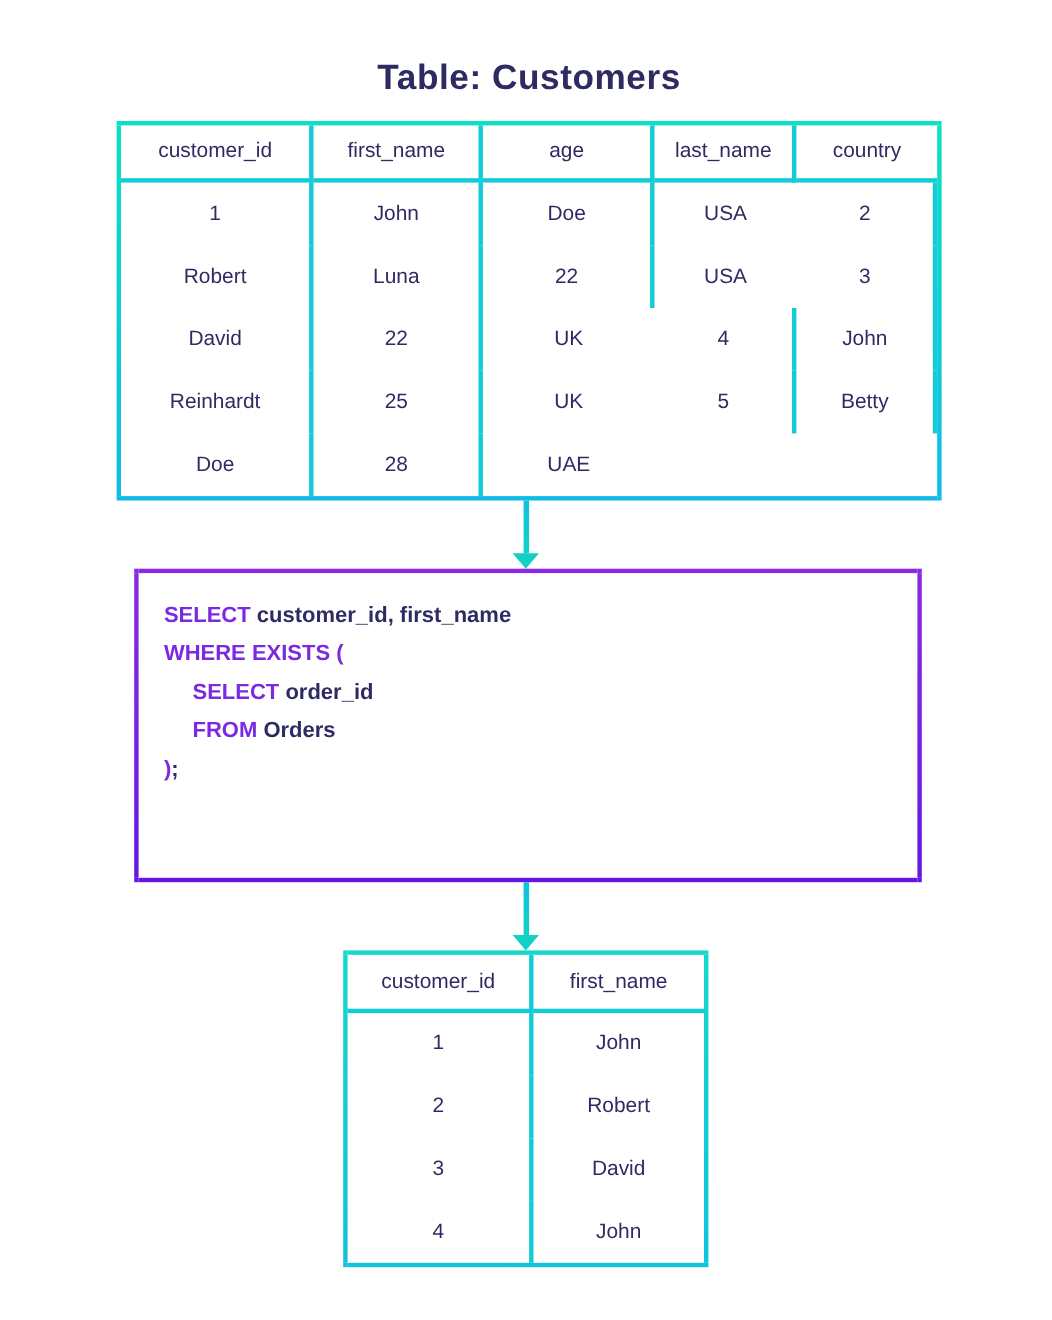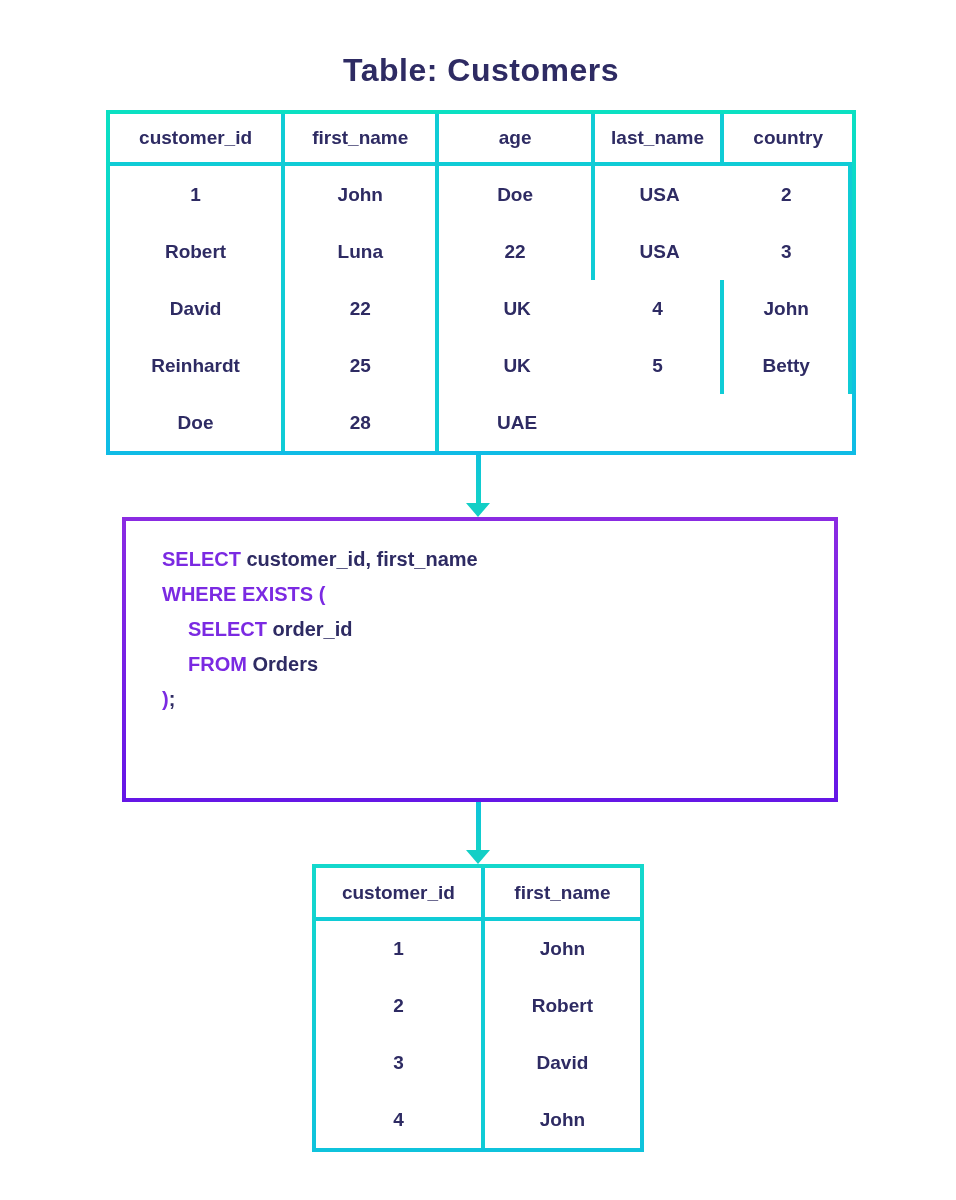--- a/index.html
+++ b/index.html
@@ -55,21 +55,21 @@
   }
   .grid-2 {
     grid-template-columns: 173fr 159fr;
     grid-template-rows: 53px repeat(4, 1fr);
   }
   .cell {
     display: flex;
     align-items: center;
     justify-content: center;
     font-size: 19px;
-    font-weight: 700;
+    font-weight: 400;
     color: #2e2b63;
   }
   .cell.v-line { border-right: 4px solid #10ccd6; }
   .cell.head   { border-bottom: 4px solid #10ccd6; }
 
   
   .arrow {
     position: absolute;
     width: 24px;
     display: flex;
@@ -92,21 +92,21 @@
 
   
   .sql-box {
     position: absolute;
     left: 122px;
     top: 517px;
     width: 716px;
     height: 285px;
     border: 4px solid;
     border-image: linear-gradient(180deg, #8a2be2, #6516e6) 1;
-    padding: 21px 10px 0 36px;
+    padding: 21px 10px 0 23px;
   }
   .sql-line {
     font-size: 20px;
     line-height: 35px;
     white-space: pre-wrap;
     font-weight: 700;
   }
   .sql-line.indent { padding-left: 26px; }
   .sql-kw   { color: #7b2ae2; font-weight: 700; }
   .sql-rest { color: #2e2b63; font-weight: 700; }

